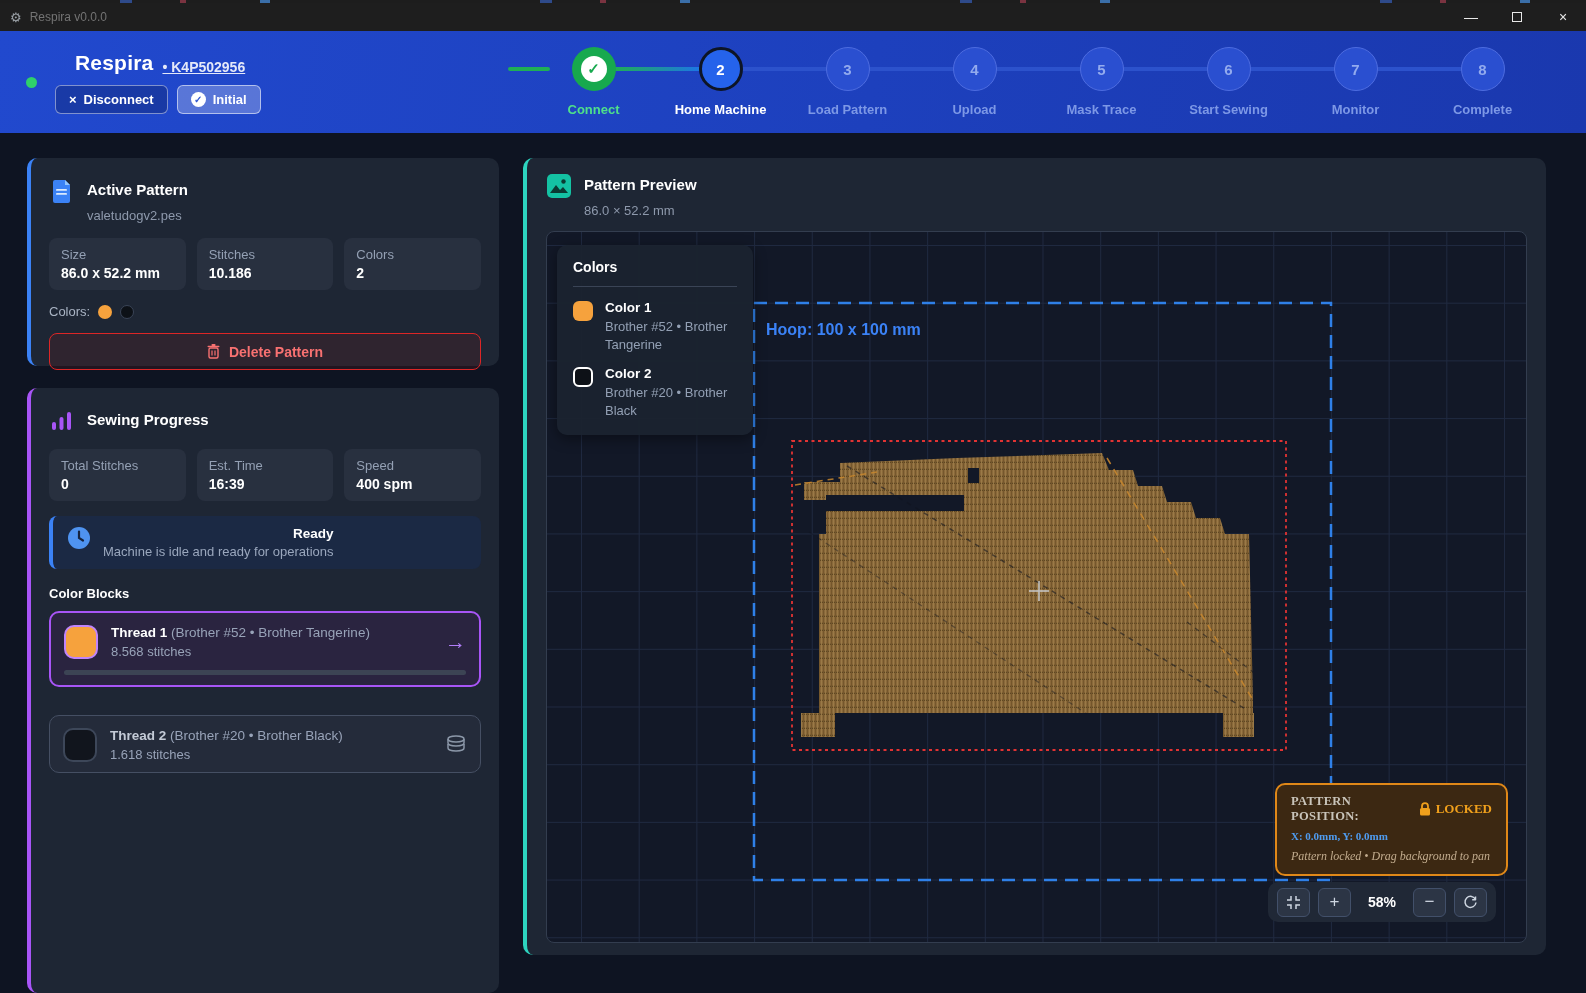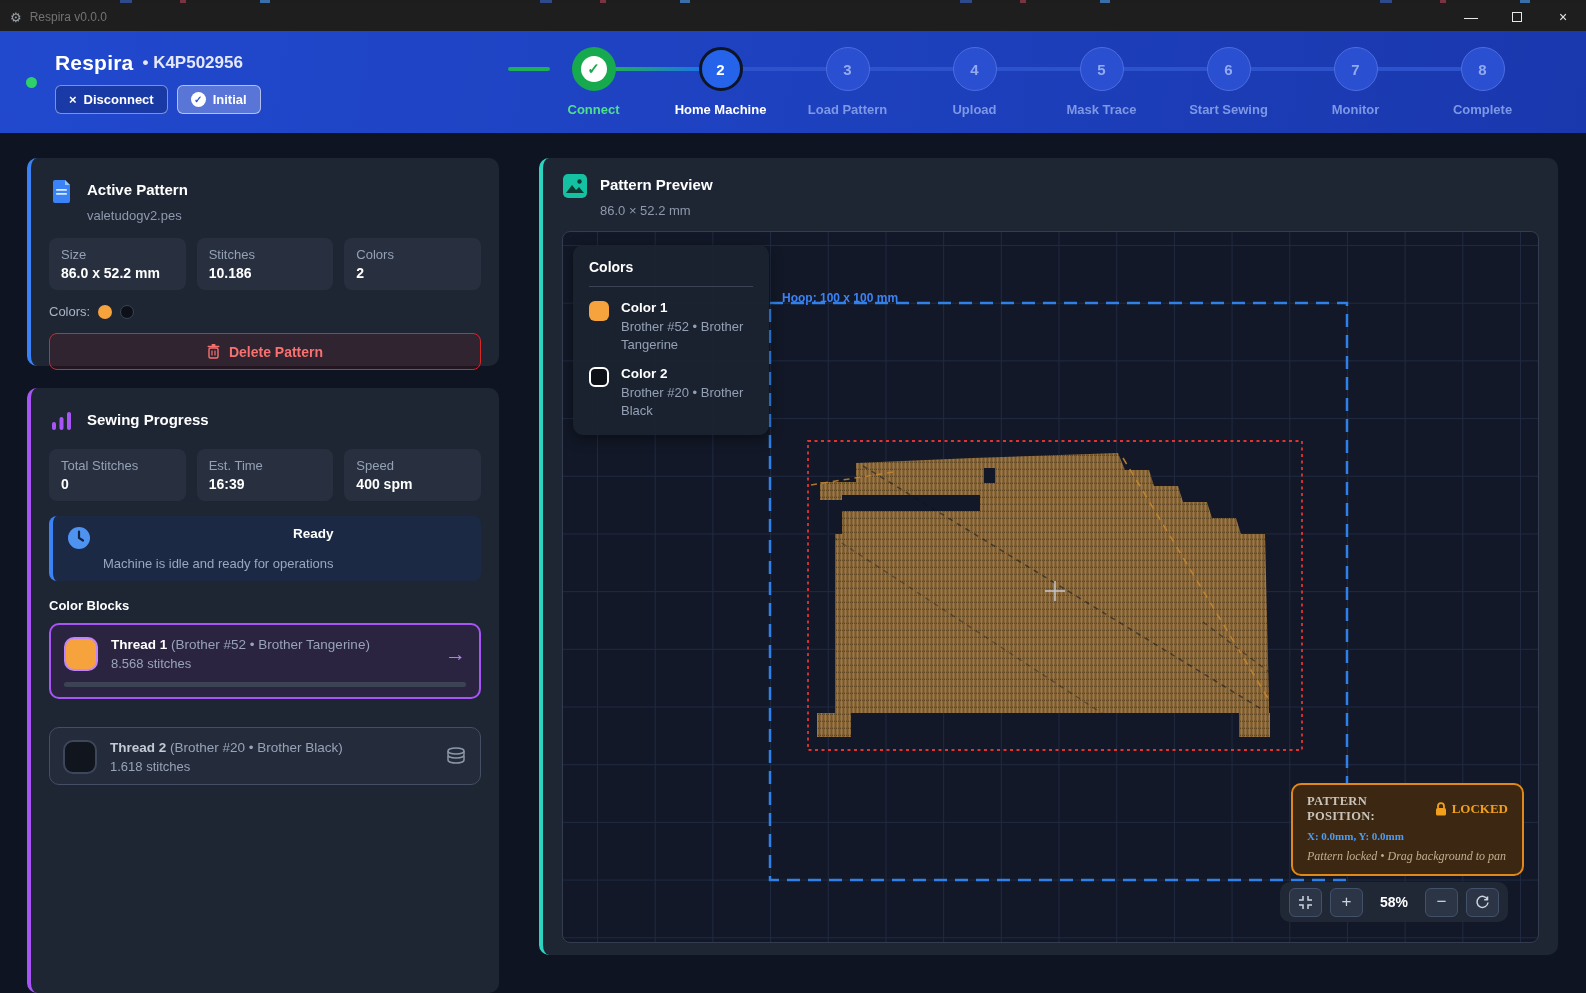--- a/index.html
+++ b/index.html
@@ -16,23 +16,23 @@
   .win-controls { display:flex; height:100%; }
   .win-btn { width:46px; height:100%; display:flex; align-items:center; justify-content:center;
     color:#e8e8e8; font-size:14px; }
   .win-btn .sq { width:10px; height:10px; border:1.2px solid #e8e8e8; display:block; }
 
   
   .header { height:102px; background:linear-gradient(100deg,#2149ce 0%,#1d40bd 55%,#1a38ae 100%);
     display:flex; align-items:center; padding:0 40px 0 26px; }
   .conn-dot { width:11px; height:11px; border-radius:50%; background:#2fd06b; margin-right:18px; }
   .brand-block { margin-right:auto; }
-  .brand-row { display:flex; align-items:center; gap:9px; }
+  .brand-row { display:flex; align-items:flex-end; gap:9px;margin-left:20px; }
   .brand-name { font-size:21px; font-weight:bold; letter-spacing:.2px; }
-  .brand-serial { font-size:17px; font-weight:bold; color:rgba(255,255,255,.88); }
+  .brand-serial { font-size:14px; font-weight:bold; color:rgba(255,255,255,.88);text-decoration:underline; }
   .hdr-buttons { display:flex; gap:9px; margin-top:10px; }
   .hdr-btn { display:flex; align-items:center; gap:7px; font-size:13px; font-weight:bold;
     padding:6px 13px; border-radius:6px; color:#fff; cursor:pointer; }
   .btn-disconnect { background:rgba(8,20,70,.28); border:1px solid rgba(255,255,255,.45); }
   .btn-initial { background:rgba(255,255,255,.26); border:1px solid rgba(255,255,255,.55); }
   .mini-check { width:15px; height:15px; border-radius:50%; background:#fff; color:#2f56d0;
     font-size:10px; font-weight:bold; display:flex; align-items:center; justify-content:center; }
 
   
   .stepper { display:flex; }
@@ -49,21 +49,21 @@
   .step-complete .lead { position:absolute; top:20px; height:4px; left:-22px; width:42px;
     background:#1faf55; border-radius:2px; }
   .step-active .step-circle { background:#2563eb; border:3px solid #0d1526; }
   .step-active .step-label { color:#fff; }
   .step-active .conn { background:linear-gradient(90deg,#1faf55,#1d74e8); }
   .step-future .step-circle { background:#2a4fd0; border:1px solid #4d6ce0; color:#93abee; }
   .step-future .step-label { color:#7d98e6; }
   .step-future .conn { background:#2c52cc; }
 
   
-  .main { display:flex; gap:40px; padding:25px 28px 0 27px; height:860px; }
+  .main { display:flex; gap:24px; padding:25px 40px 0 27px; height:860px; }
   .col-left { width:472px; flex-shrink:0; display:flex; flex-direction:column; gap:22px; }
   .col-right { flex:1; }
   .card { background:#1e2634; border-radius:10px; }
   .card-pattern { border-left:4px solid #3b82f6; height:208px; padding:20px 18px; }
   .card-progress { border-left:4px solid #a855f7; flex:1; padding:20px 18px; }
   .card-preview { border-left:4px solid #2dd4bf; height:797px; padding:15px 19px; }
 
   .card-head { display:flex; gap:12px; }
   .card-title { font-size:15px; font-weight:bold; padding-top:3px; }
   .card-sub { font-size:13px; color:#8e99ac; margin:4px 0 0 38px; }
@@ -79,21 +79,21 @@
   .dot-orange { background:#f6a23d; }
   .dot-black { background:#0d1117; border:1px solid #3a4457; }
 
   .delete-btn { margin-top:14px; width:100%; height:37px; border-radius:8px; cursor:pointer;
     background:rgba(127,29,29,.18); border:1px solid #dc2626; color:#f87171;
     font-size:14px; font-weight:bold; display:flex; align-items:center; justify-content:center; gap:9px; }
 
   .ready-box { margin-top:15px; background:#1b2944; border-left:4px solid #3b82f6; border-radius:8px;
     padding:10px 14px; display:flex; gap:12px; align-items:flex-start;text-align:right; }
   .ready-title { font-size:13.5px; font-weight:bold; }
-  .ready-text { font-size:13px; color:#9aa7bd; margin-top:15px; }
+  .ready-text { font-size:13px; color:#9aa7bd; margin-top:3px; }
 
   .blocks-label { font-size:13px; font-weight:bold; margin:17px 0 10px; }
   .thread-row { border-radius:10px; padding:12px 13px 10px; position:relative; cursor:pointer; }
   .thread-active { background:#2a2440; border:2px solid #a855f7; }
   .thread-idle { background:#242b3a; border:1px solid #454f63; margin-top:28px; }
   .thread-main { display:flex; align-items:center; gap:13px; }
   .swatch { width:34px; height:34px; border-radius:10px; flex-shrink:0; }
   .swatch-orange { background:#f6a23d; border:2px solid #c084fc; }
   .swatch-black { background:#11151d; border:2px solid #3d4759; }
   .thread-info { flex:1; }
@@ -106,21 +106,21 @@
   .progress-track { margin-top:11px; height:5px; border-radius:3px; background:#3c4454; }
 
   
   .canvas { position:relative; margin-top:13px; height:712px; background:#121827;
     border:1px solid #333d4f; border-radius:8px; overflow:hidden; cursor:grab;
     background-image:
       linear-gradient(#1f2940 1px, transparent 1px),
       linear-gradient(90deg,#1f2940 1px, transparent 1px);
     background-size:57.7px 57.7px; background-position:34px 13px; }
   .canvas svg.scene { position:absolute; inset:0; }
-  .hoop-label { position:absolute; left:219px; top:59px; font-size:12px; font-weight:bold; color:#3b82f6; }
+  .hoop-label { position:absolute; left:219px; top:89px; font-size:16px; font-weight:bold; color:#3b82f6; }
 
   .legend { position:absolute; left:10px; top:13px; width:196px; background:rgba(27,35,48,.97);
     border-radius:10px; padding:14px 16px 16px; box-shadow:0 4px 14px rgba(0,0,0,.4); }
   .legend-title { font-size:14px; font-weight:bold; }
   .legend hr { border:none; border-top:1px solid #3a4456; margin:11px 0 13px; }
   .legend-item { display:flex; gap:12px; margin-bottom:13px; }
   .legend-item:last-child { margin-bottom:0; }
   .lg-swatch { width:20px; height:20px; border-radius:6px; flex-shrink:0; margin-top:1px; }
   .lg-orange { background:#f6a23d; }
   .lg-black { background:#0d1117; border:2px solid #fff; }

